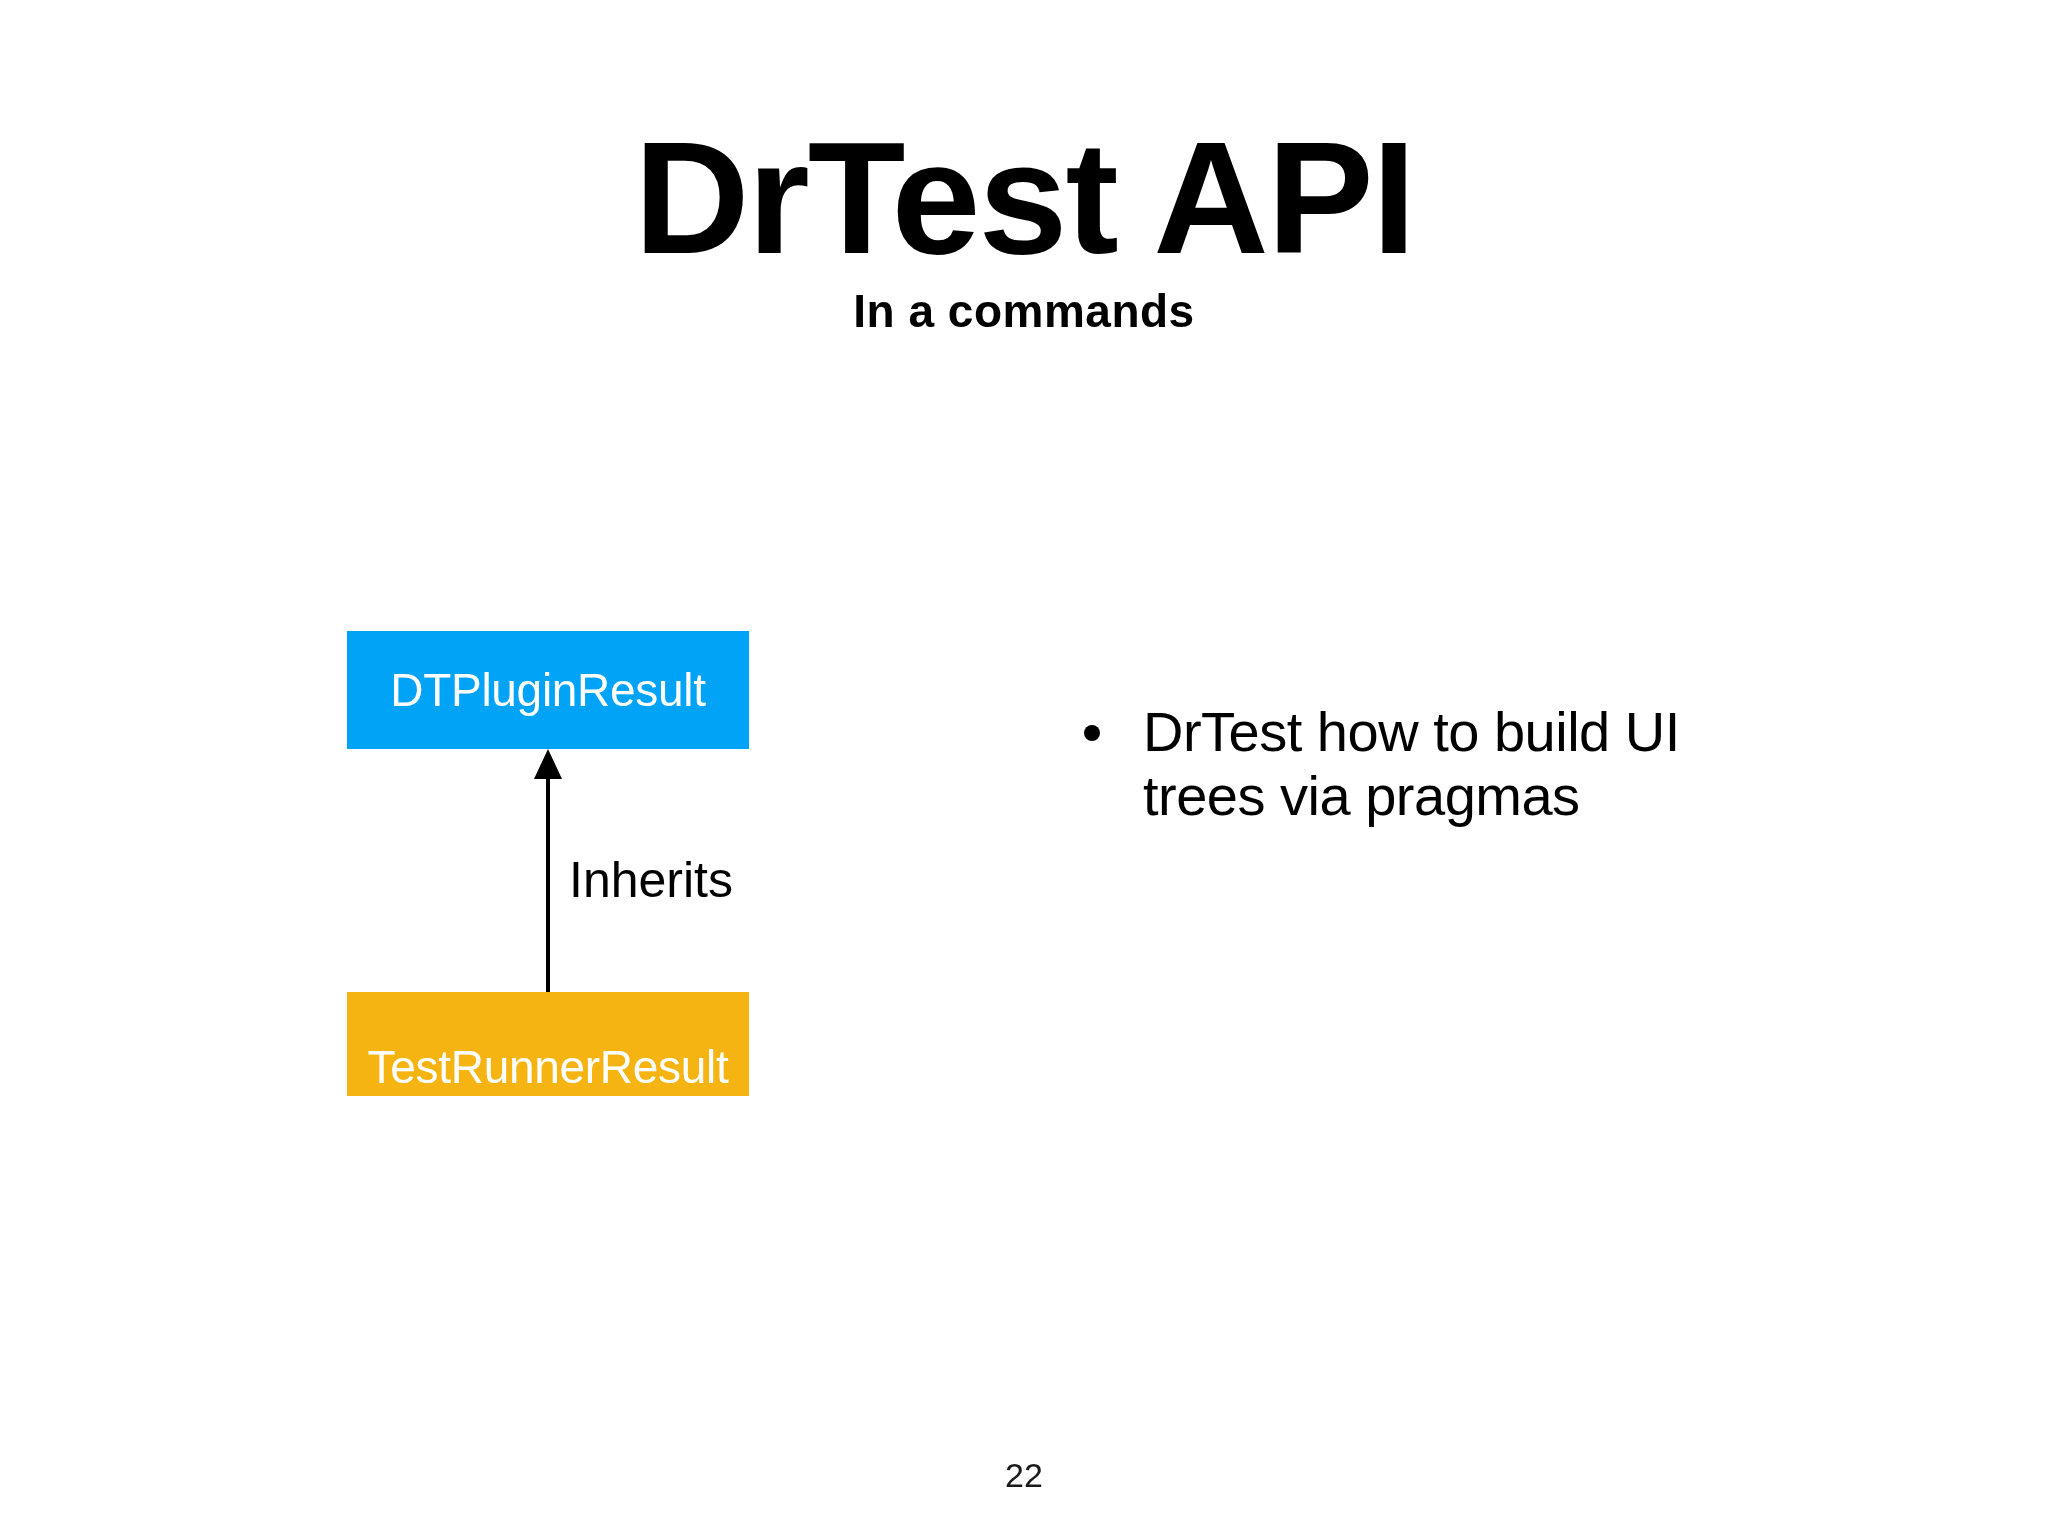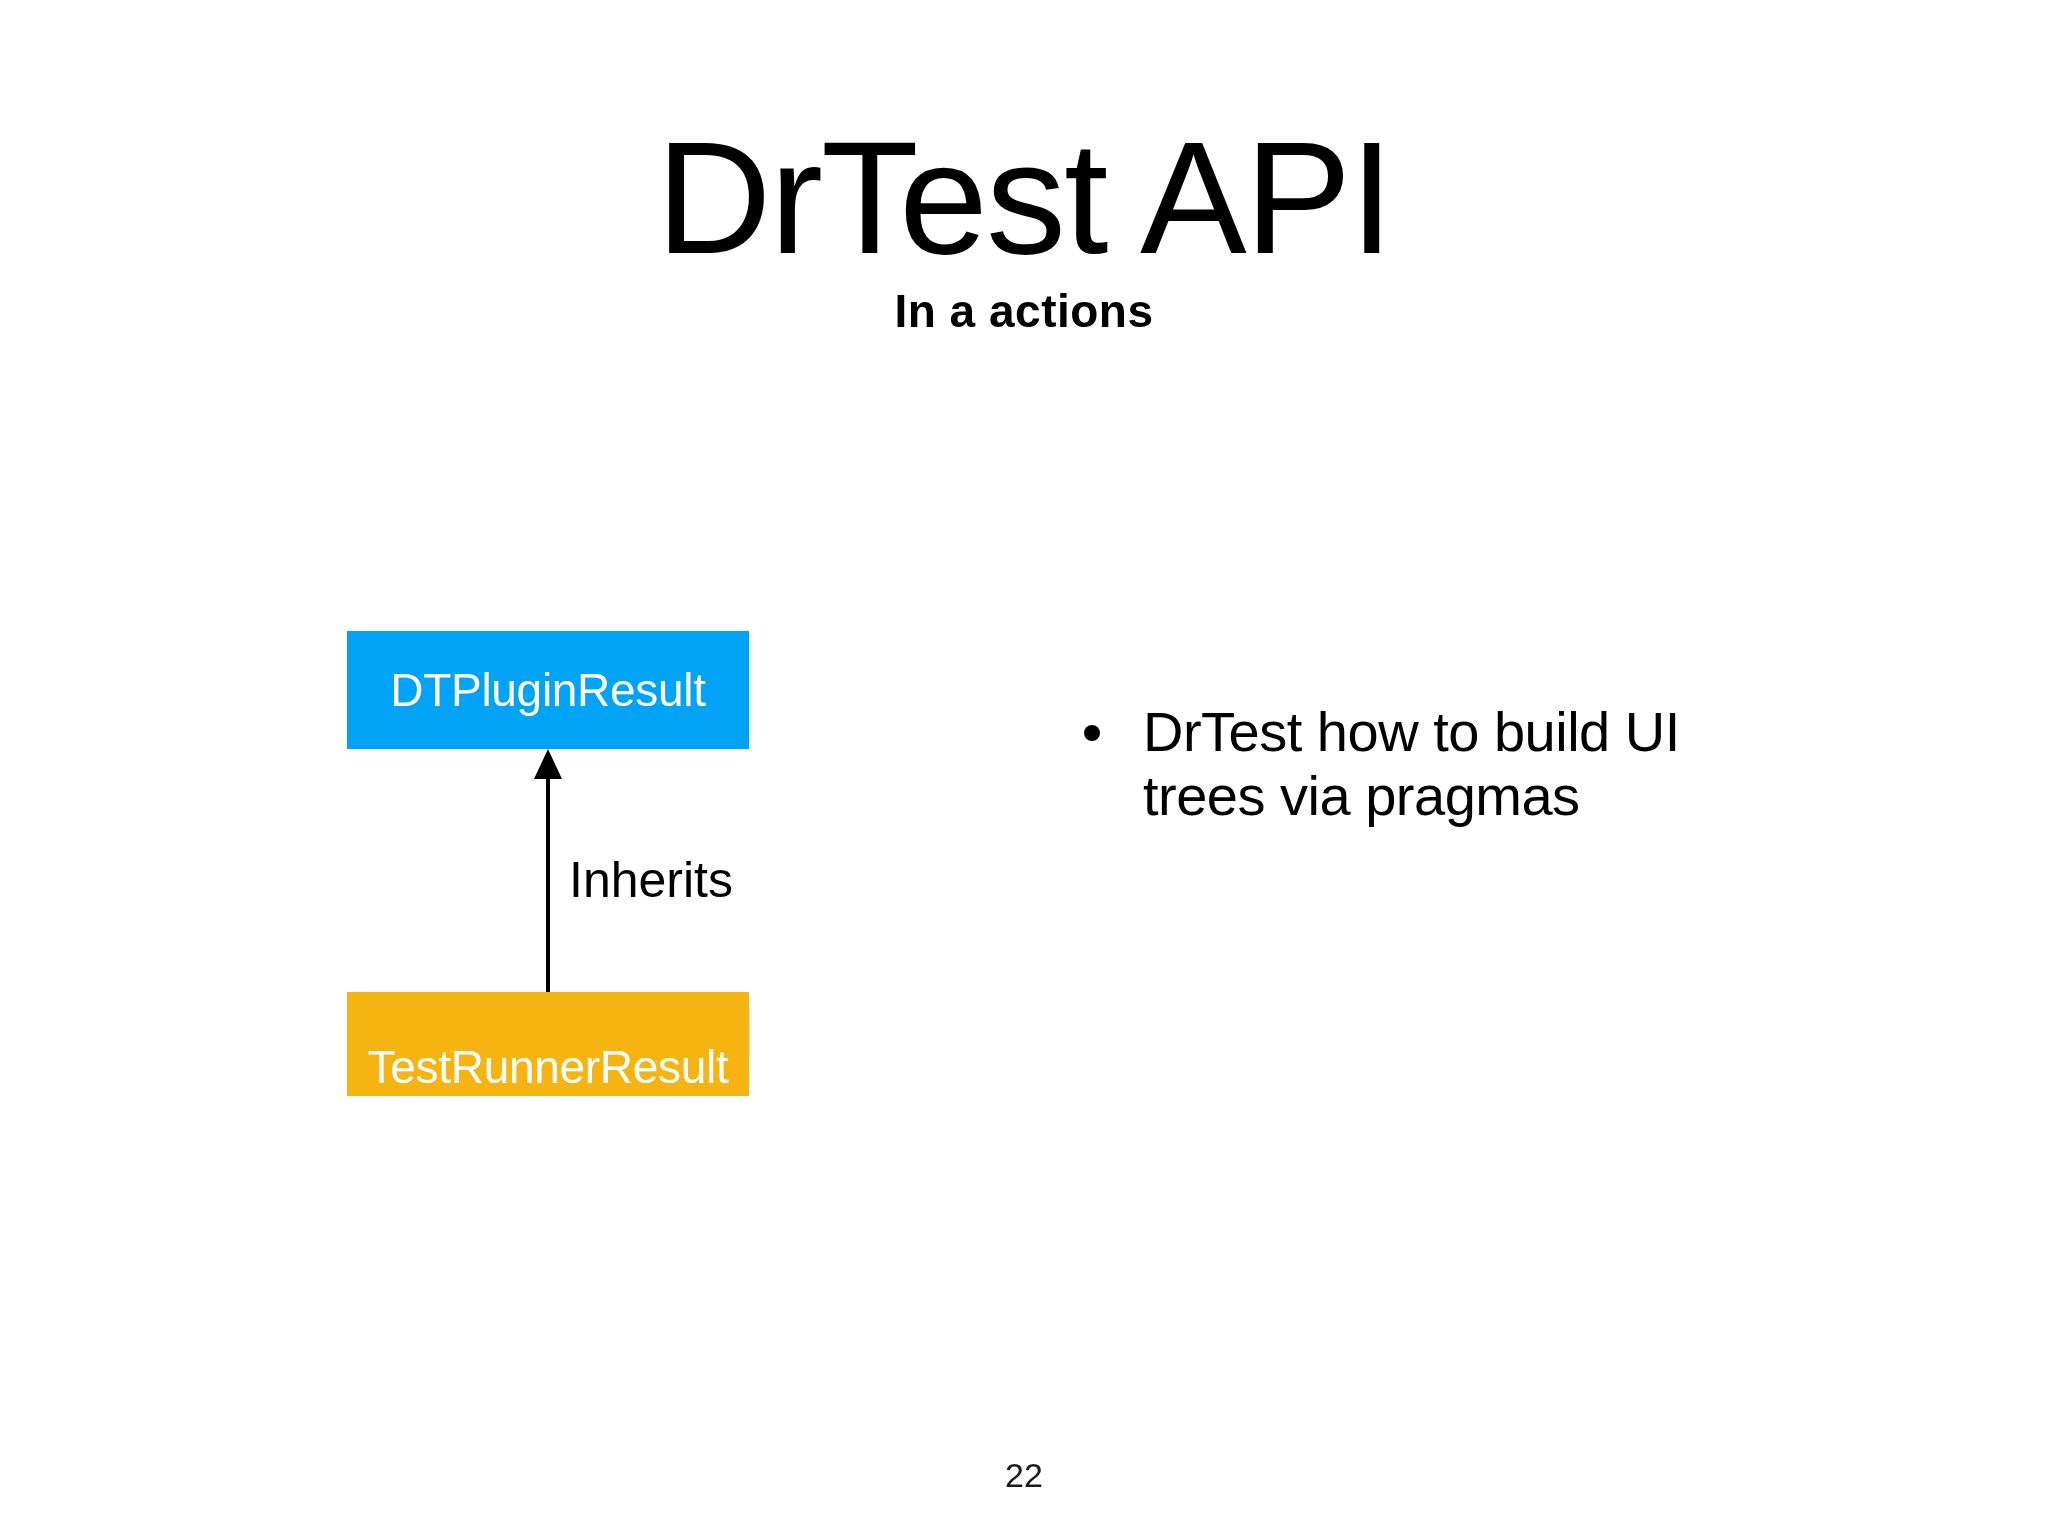--- a/index.html
+++ b/index.html
@@ -25,21 +25,21 @@
 
   
   .title {
     position: absolute;
     left: 0;
     right: 0;
     top: 118px;
     text-align: center;
     font-size: 160px;
     line-height: 1.0;
-    font-weight: 400;
+    font-weight: 700;
     letter-spacing: -2px;
     color: #000000;
     white-space: nowrap;
   }
   .subtitle {
     position: absolute;
     left: 0;
     right: 0;
     top: 288px;
     text-align: center;
@@ -167,21 +167,21 @@
     color: #1a1a1a;
   }
 </style>
 </head>
 <body>
 
 <div class="slide">
 
   <div class="title">DrTest API</div>
 
-  <div class="subtitle">In a actions</div>
+  <div class="subtitle">In a commands</div>
 
   <div class="diagram">
 
     <div class="node-box node-parent" style="background:#00A3F5;">
       <span class="node-label">DTPluginResult</span>
     </div>
 
     <div class="edge">
       <div class="edge-head"></div>
       <div class="edge-line"></div>

